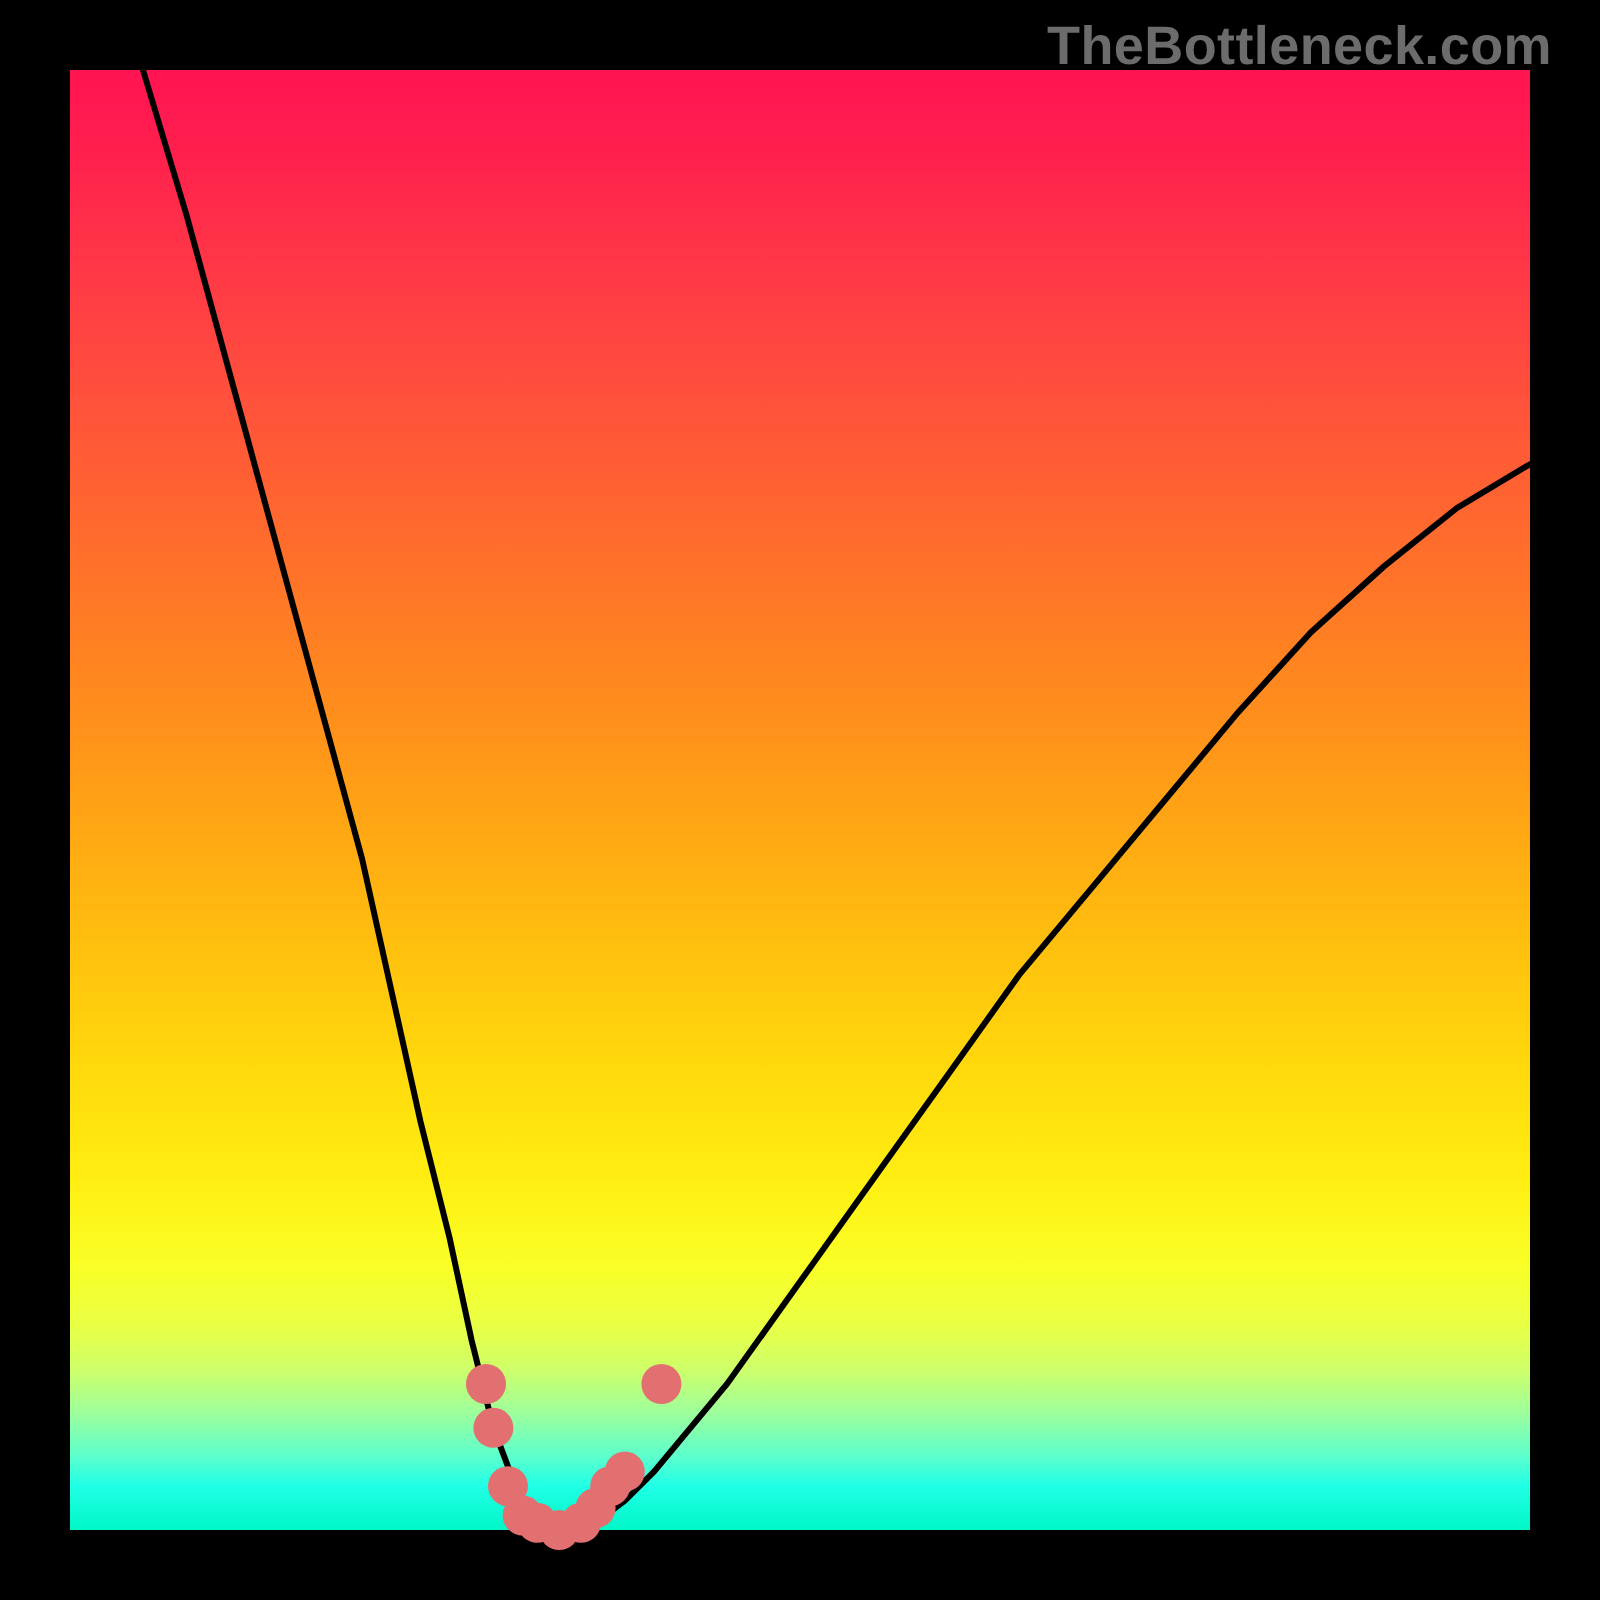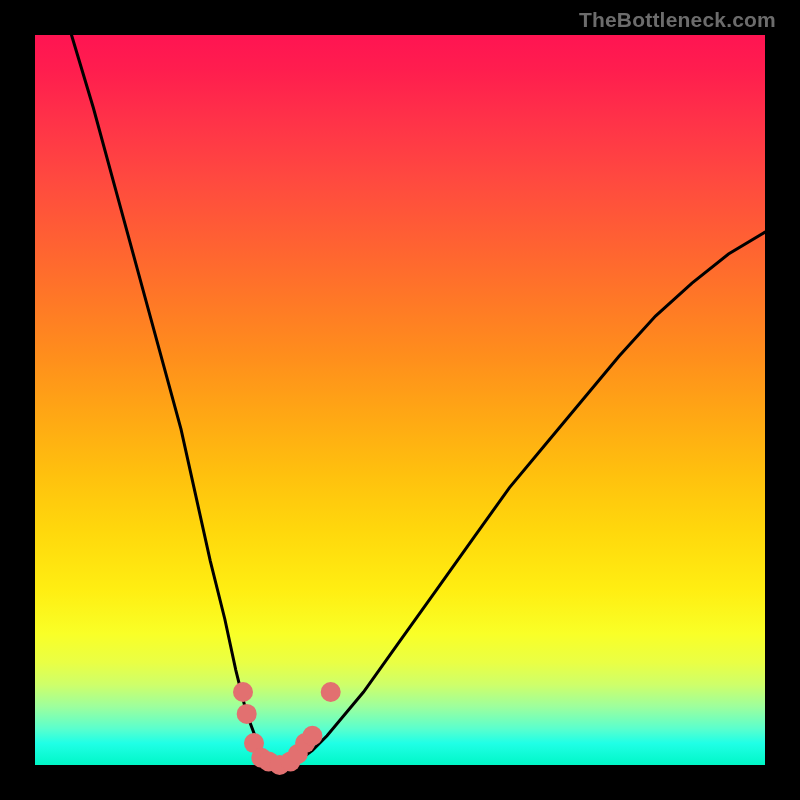--- a/index.html
+++ b/index.html
@@ -43,21 +43,21 @@
       #5bffcd 95%,
       #20ffe6 97%,
       #00f7c7 100%
     );
   }
   .watermark {
     position: absolute;
     top: 8px;
     right: 24px;
     font-family: Arial, Helvetica, sans-serif;
-    font-size: 21px;
+    font-size: 27px;
     font-weight: 600;
     color: #6c6c6c;
     letter-spacing: 0.2px;
   }
   svg.overlay {
     position: absolute;
     top: 35px;
     left: 35px;
     width: 730px;
     height: 730px;

